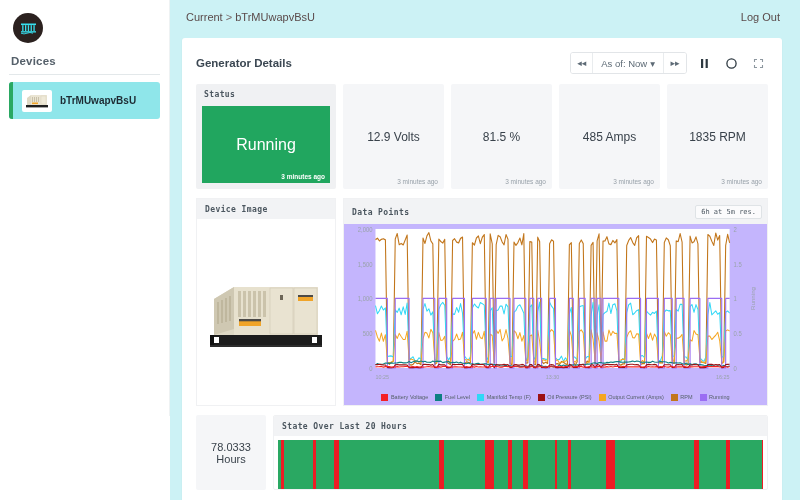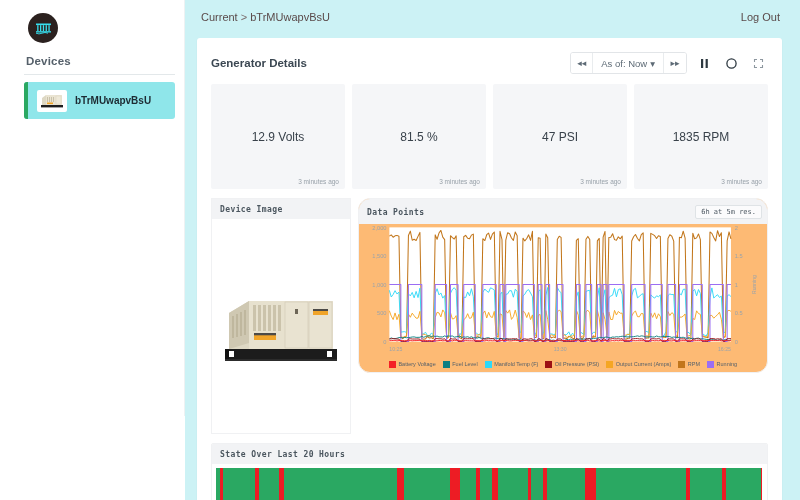--- a/index.html
+++ b/index.html
@@ -11,21 +11,20 @@
   }
   #app { position: relative; width: 800px; height: 500px; display: flex; }
 
   
   .sidebar {
     width: 170px; height: 416px;
     background: #ffffff;
     padding: 10px 9px 0 9px;
     flex: 0 0 170px;
     border-right: 1px solid #eef2f3;
-    margin-left: 15px;
   }
   .logo-wrap { padding: 3px 2px 8px 4px; }
   .logo {
     width: 30px; height: 30px; border-radius: 50%;
     background: #2b211f;
     display: flex; align-items: center; justify-content: center;
   }
   .logo svg { display: block; }
   .devices-title {
     font-size: 11.5px; font-weight: bold; color: #55606a;
@@ -125,24 +124,24 @@
     font-size: 6.5px; font-weight: bold; color: #ffffff;
   }
   .metric-val { font-size: 12px; color: #39424b; }
   .metric-ago {
     position: absolute; right: 6px; bottom: 4px;
     font-size: 6.5px; color: #98a1a9;
   }
 
   
   .mid { display: flex; gap: 7px; margin-bottom: 9px; }
-  .img-card { flex: 0 0 140px; background: #ffffff; border: 1px solid #f0f1f3; border-radius: 0; position: relative; height: 236px; overflow: hidden;}
+  .img-card { flex: 0 0 140px; background: #ffffff; border: 1px solid #f0f1f3; border-radius: 0; position: relative; height: 208px; overflow: hidden;}
   .img-card .card-hdr { background: #f2f3f5; }
   .img-holder { position: absolute; left:0; right:0; top: 22px; bottom: 0; display:flex; align-items:center; justify-content:center;}
-  .chart-card { flex: 1 1 0; background: #fdba74; border: 1px solid #f0f1f3; border-radius: 12px; position: relative; height: 175px; overflow: hidden;}
+  .chart-card { flex: 1 1 0; background: #c4b5fd; border: 1px solid #f0f1f3; border-radius: 0; position: relative; height: 208px; overflow: hidden;}
   .chart-card .card-hdr { background: #f2f3f5; display:flex; align-items:center; justify-content:space-between; padding-right:5px;}
   .res-btn {
     font-family: "DejaVu Sans Mono", monospace;
     font-size: 7px; color: #4f5a63; background: #fbfbfc;
     border: 1px solid #dfe3e6; border-radius: 2px;
     padding: 2px 5px; cursor: pointer;
   }
   .plot-wrap { position: absolute; left: 0; right: 0; top: 21px; bottom: 0; }
   .legend {
     position: absolute; left: 0; right: 0; bottom: 2px; height: 12px;
@@ -250,31 +249,38 @@
           </button>
           <button class="tb-icon">
             <svg width="9" height="9" viewBox="0 0 9 9" aria-hidden="true">
               <path d="M0.5 3 V0.5 H3 M6 0.5 H8.5 V3 M8.5 6 V8.5 H6 M3 8.5 H0.5 V6" fill="none" stroke="#8d979f" stroke-width="1.1"></path>
             </svg>
           </button>
         </div>
       </div>
 
       <div class="cards">
+        <div class="card status">
+          <div class="card-hdr">Status</div>
+          <div class="status-body">
+            <span class="status-text">Running</span>
+            <span class="status-ago">3 minutes ago</span>
+          </div>
+        </div>
         <div id="metric-cards" style="display:flex;gap:7px;flex:1 1 0;">
             <div class="card metric">
               <span class="metric-val">12.9 Volts</span>
               <span class="metric-ago">3 minutes ago</span>
             </div>
             <div class="card metric">
               <span class="metric-val">81.5 %</span>
               <span class="metric-ago">3 minutes ago</span>
             </div>
             <div class="card metric">
-              <span class="metric-val">47 PSI</span>
+              <span class="metric-val">485 Amps</span>
               <span class="metric-ago">3 minutes ago</span>
             </div>
             <div class="card metric">
               <span class="metric-val">1835 RPM</span>
               <span class="metric-ago">3 minutes ago</span>
             </div>
           </div>
       </div>
 
       <div class="mid">
@@ -379,20 +385,24 @@
               </span>
               <span class="lg">
                 <span class="lg-sw" style="background:#9b6ef3"></span>
                 <span class="lg-tx">Running</span>
               </span>
             </div>
         </div>
       </div>
 
       <div class="bot">
+        <div class="hours-card">
+          <div class="hours-val">78.0333</div>
+          <div class="hours-unit">Hours</div>
+        </div>
         <div class="state-card">
           <div class="card-hdr">State Over Last 20 Hours</div>
           <div class="state-strip" id="state-strip">
               <i style="width: 0.680873%; background: rgb(42, 168, 98);"></i>
               <i style="width: 0.650818%; background: rgb(237, 28, 36);"></i>
               <i style="width: 2.69664%; background: rgb(42, 168, 98);"></i>
               <i style="width: 1.84051%; background: rgb(42, 168, 98);"></i>
               <i style="width: 1.34421%; background: rgb(42, 168, 98);"></i>
               <i style="width: 0.614906%; background: rgb(237, 28, 36);"></i>
               <i style="width: 1.72642%; background: rgb(42, 168, 98);"></i>

